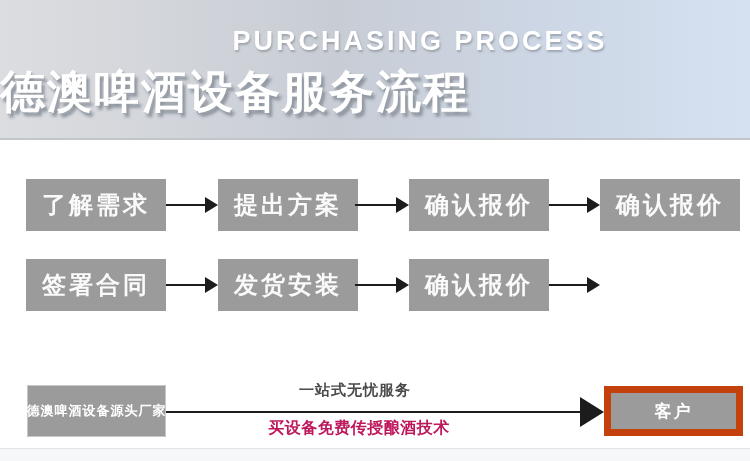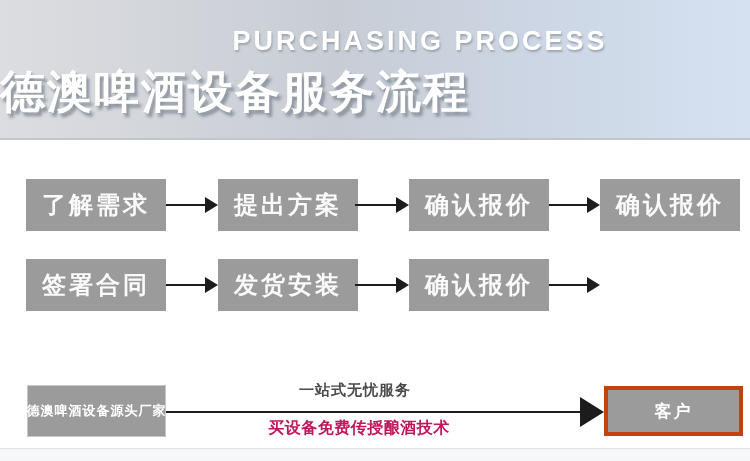--- a/index.html
+++ b/index.html
@@ -68,21 +68,21 @@
   
   .factory-box{
     position:absolute;left:27px;top:385px;width:139px;height:52px;
     background:#9b9b9b;border:1px solid #c7c7c7;box-sizing:border-box;
     color:#ffffff;font-size:13px;font-weight:bold;letter-spacing:1px;
     display:flex;align-items:center;justify-content:center;
     white-space:nowrap;
   }
   .customer-box{
     position:absolute;left:604px;top:386px;width:139px;height:50px;
-    background:#9b9b9b;border:4px solid #c2410c;box-sizing:border-box;
+    background:#9b9b9b;border:7px solid #c2410c;box-sizing:border-box;
     color:#ffffff;font-size:17px;font-weight:bold;letter-spacing:2px;
     display:flex;align-items:center;justify-content:center;
   }
   .bottom-line{
     position:absolute;left:166px;top:411px;width:418px;height:2px;
     background:#1c1c1c;
   }
   .big-head{
     position:absolute;left:580px;top:397px;
     width:0;height:0;

